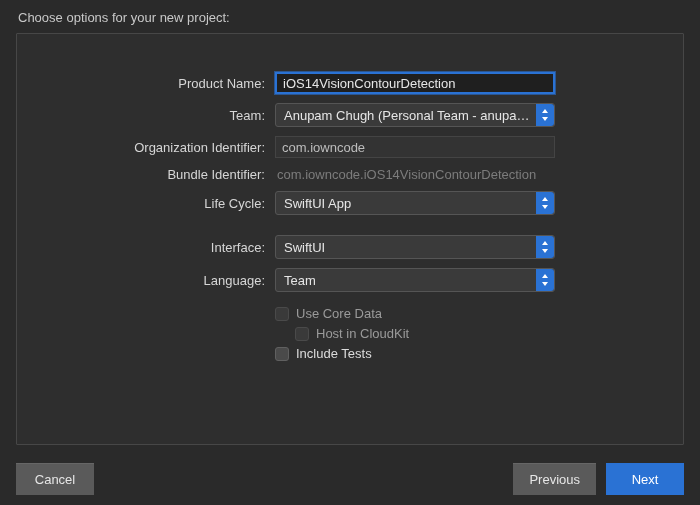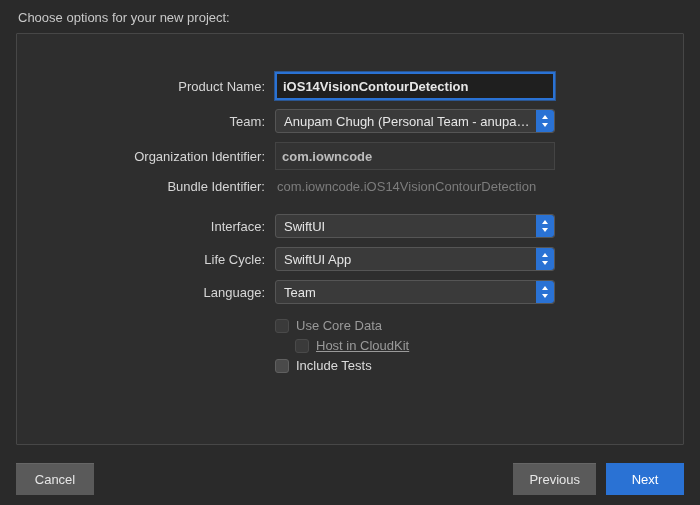--- a/index.html
+++ b/index.html
@@ -38,28 +38,27 @@
       width: 180px;
       text-align: right;
       padding-right: 10px;
       color: #d6d6d6;
     }
     .field {
       flex: 1;
     }
     .text-input {
       width: 280px;
-      height: 28px;
+      height: 22px;
       background: #1f1f1f;
       border: 1px solid #555;
       color: #e6e6e6;
       font-size: 13px;
       padding: 0 6px;
       outline: none;
-      font-weight: bold;
     }
     .text-input.focused {
       border: 2px solid #2a72d4;
       box-shadow: 0 0 0 1px rgba(42,114,212,0.6);
     }
     .text-input.dim {
       background: #333333;
       border: 1px solid #444;
       color: #bdbdbd;
     }
@@ -114,21 +113,21 @@
       border-radius: 3px;
       background: #4a4a4a;
       border: 1px solid #606060;
       margin-right: 7px;
       display: inline-block;
     }
     .check-row.disabled .checkbox {
       background: #3a3a3a;
       border-color: #4a4a4a;
     }
-    .check-row.indent { padding-left: 20px; text-decoration: underline; }
+    .check-row.indent { padding-left: 20px; }
     .checks-block {
       padding-left: 180px;
       margin-top: 14px;
     }
     .footer {
       display: flex;
       padding: 18px 16px 0 16px;
       align-items: center;
     }
     .btn {
@@ -192,39 +191,39 @@
       </div>
     </div>
 
     <div class="row">
       <div class="label">Bundle Identifier:</div>
       <div class="field">
         <span class="static-value">com.iowncode.iOS14VisionContourDetection</span>
       </div>
     </div>
 
+    <div class="row">
+      <div class="label">Life Cycle:</div>
+      <div class="field">
+        <div class="select">
+          <span class="sel-text">SwiftUI App</span>
+          <span class="cap">
+            <svg width="8" height="12" viewBox="0 0 8 12">
+                <path d="M4 0 L7 4 L1 4 Z M4 12 L1 8 L7 8 Z" fill="white"></path>
+              </svg>
+          </span>
+        </div>
+      </div>
+    </div>
+
     <div class="row spaced">
       <div class="label">Interface:</div>
       <div class="field">
         <div class="select">
           <span class="sel-text">SwiftUI</span>
-          <span class="cap">
-            <svg width="8" height="12" viewBox="0 0 8 12">
-                <path d="M4 0 L7 4 L1 4 Z M4 12 L1 8 L7 8 Z" fill="white"></path>
-              </svg>
-          </span>
-        </div>
-      </div>
-    </div>
-
-    <div class="row">
-      <div class="label">Life Cycle:</div>
-      <div class="field">
-        <div class="select">
-          <span class="sel-text">SwiftUI App</span>
           <span class="cap">
             <svg width="8" height="12" viewBox="0 0 8 12">
                 <path d="M4 0 L7 4 L1 4 Z M4 12 L1 8 L7 8 Z" fill="white"></path>
               </svg>
           </span>
         </div>
       </div>
     </div>
 
     <div class="row">

